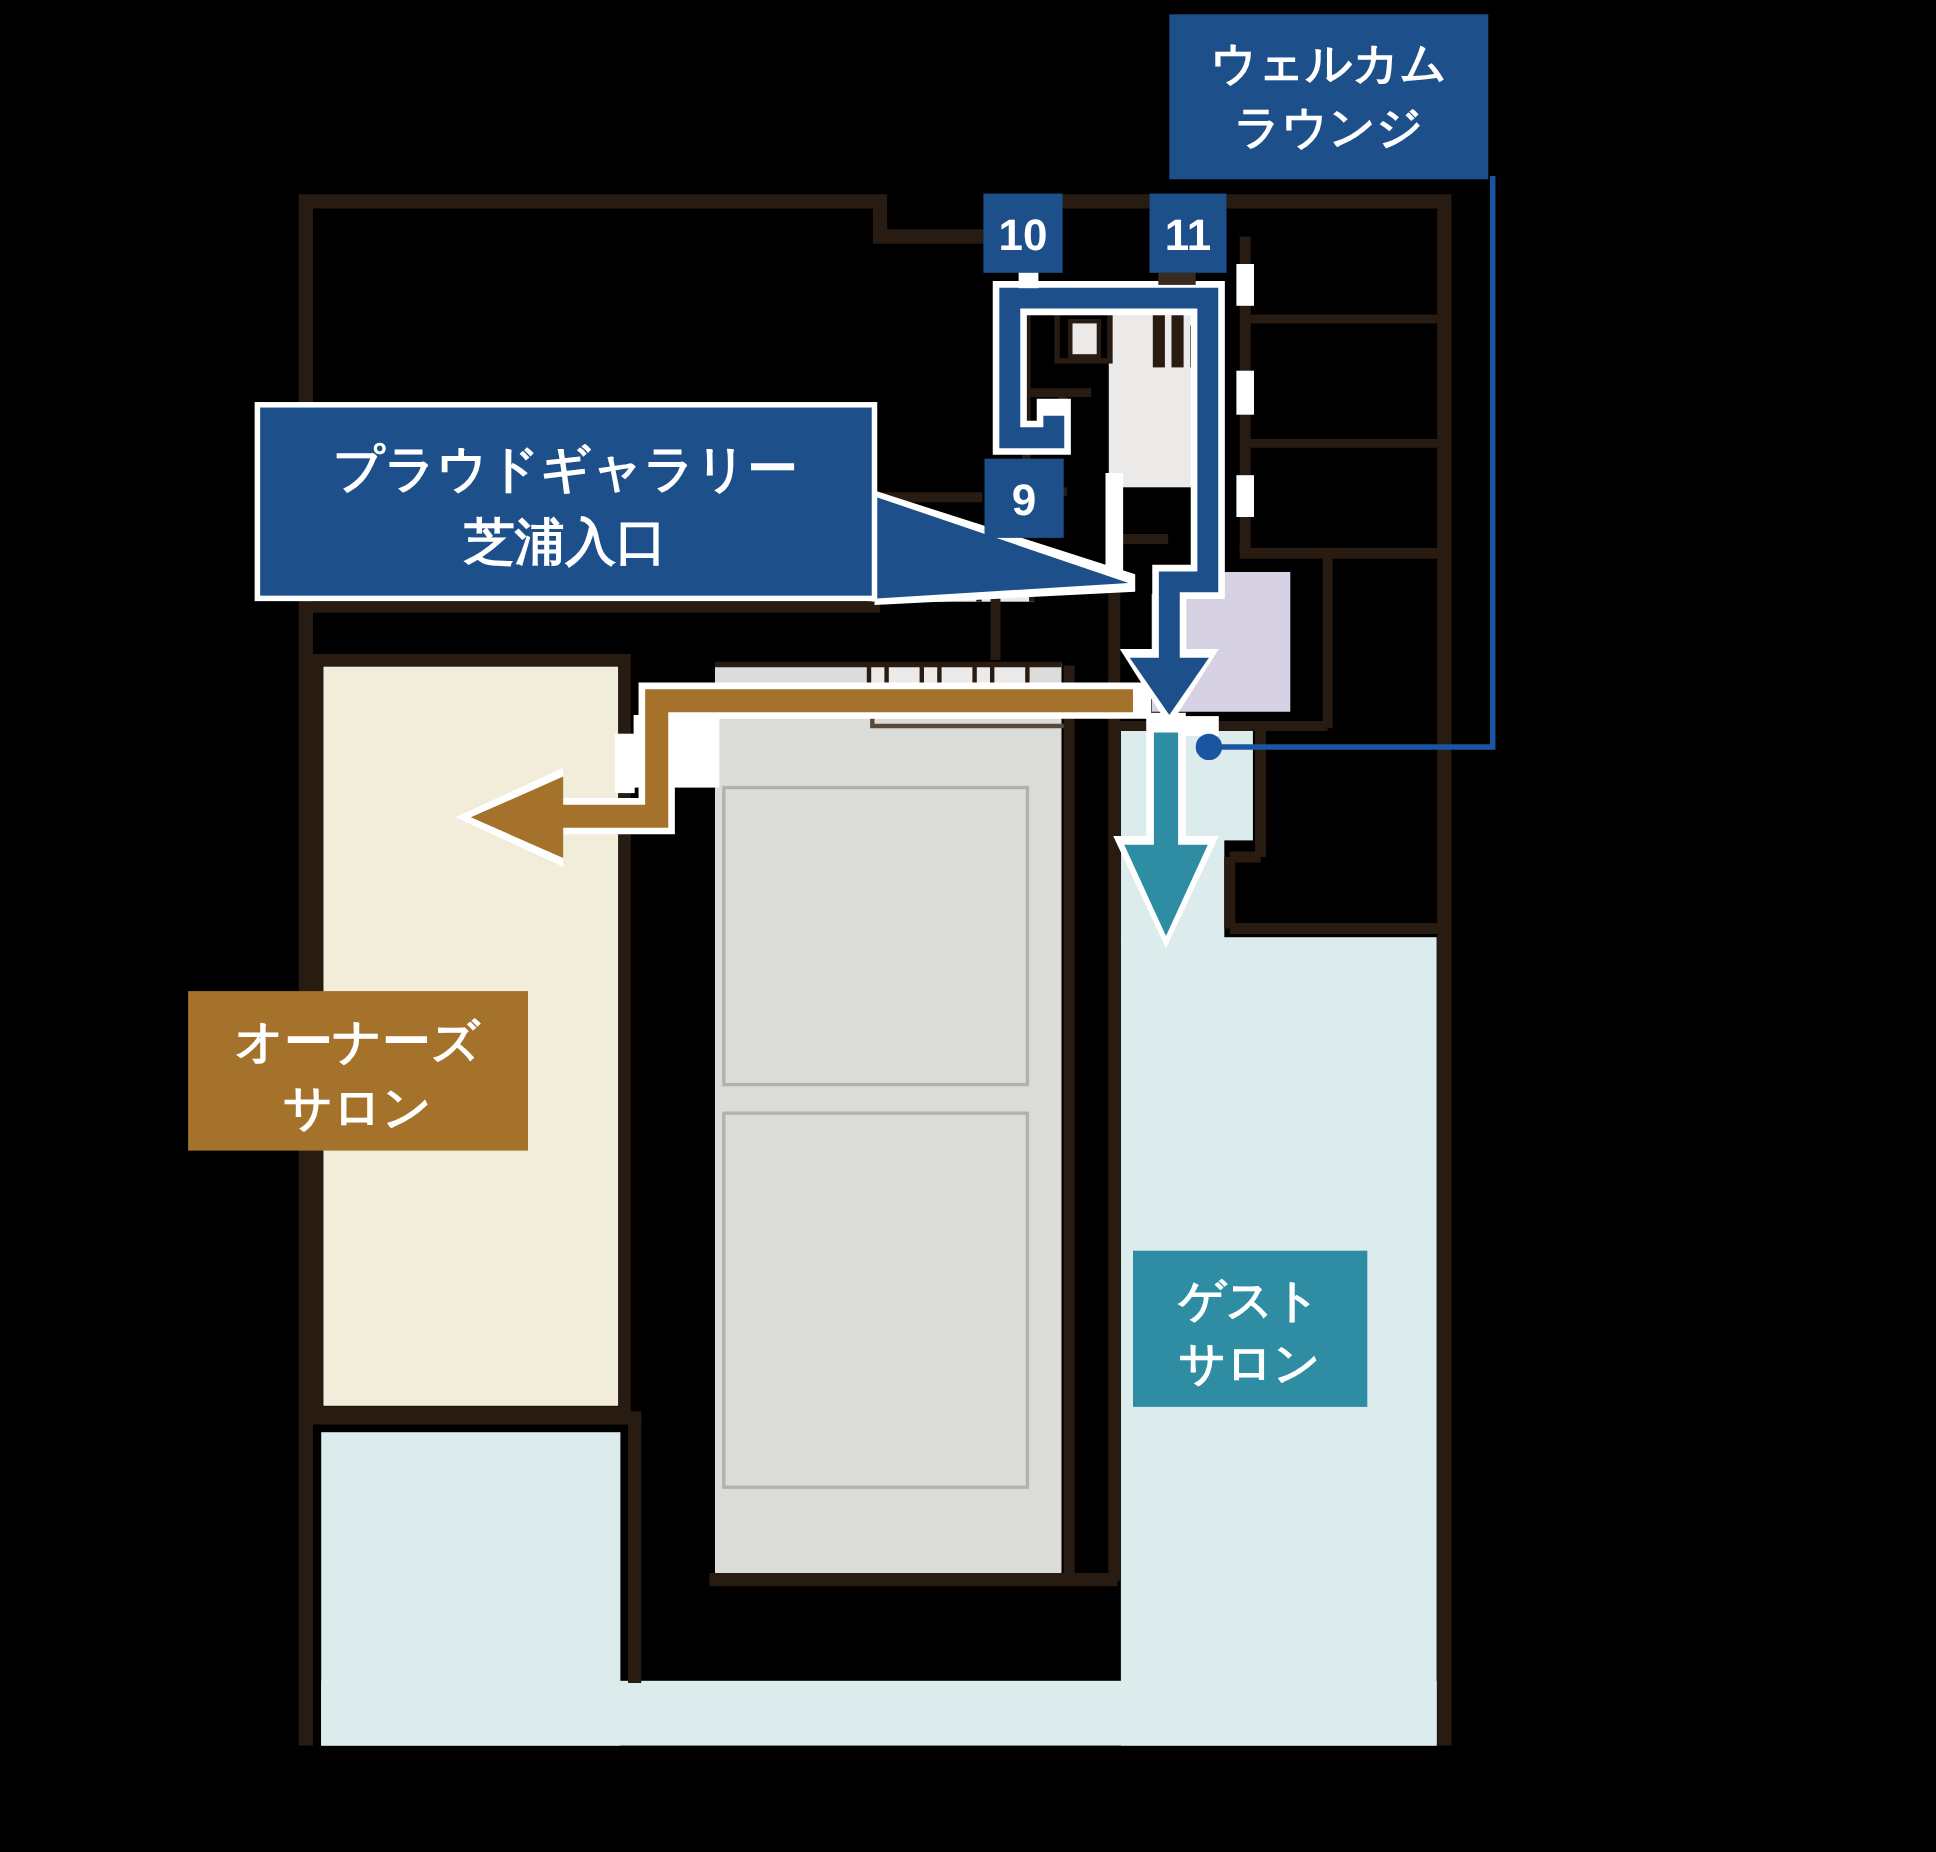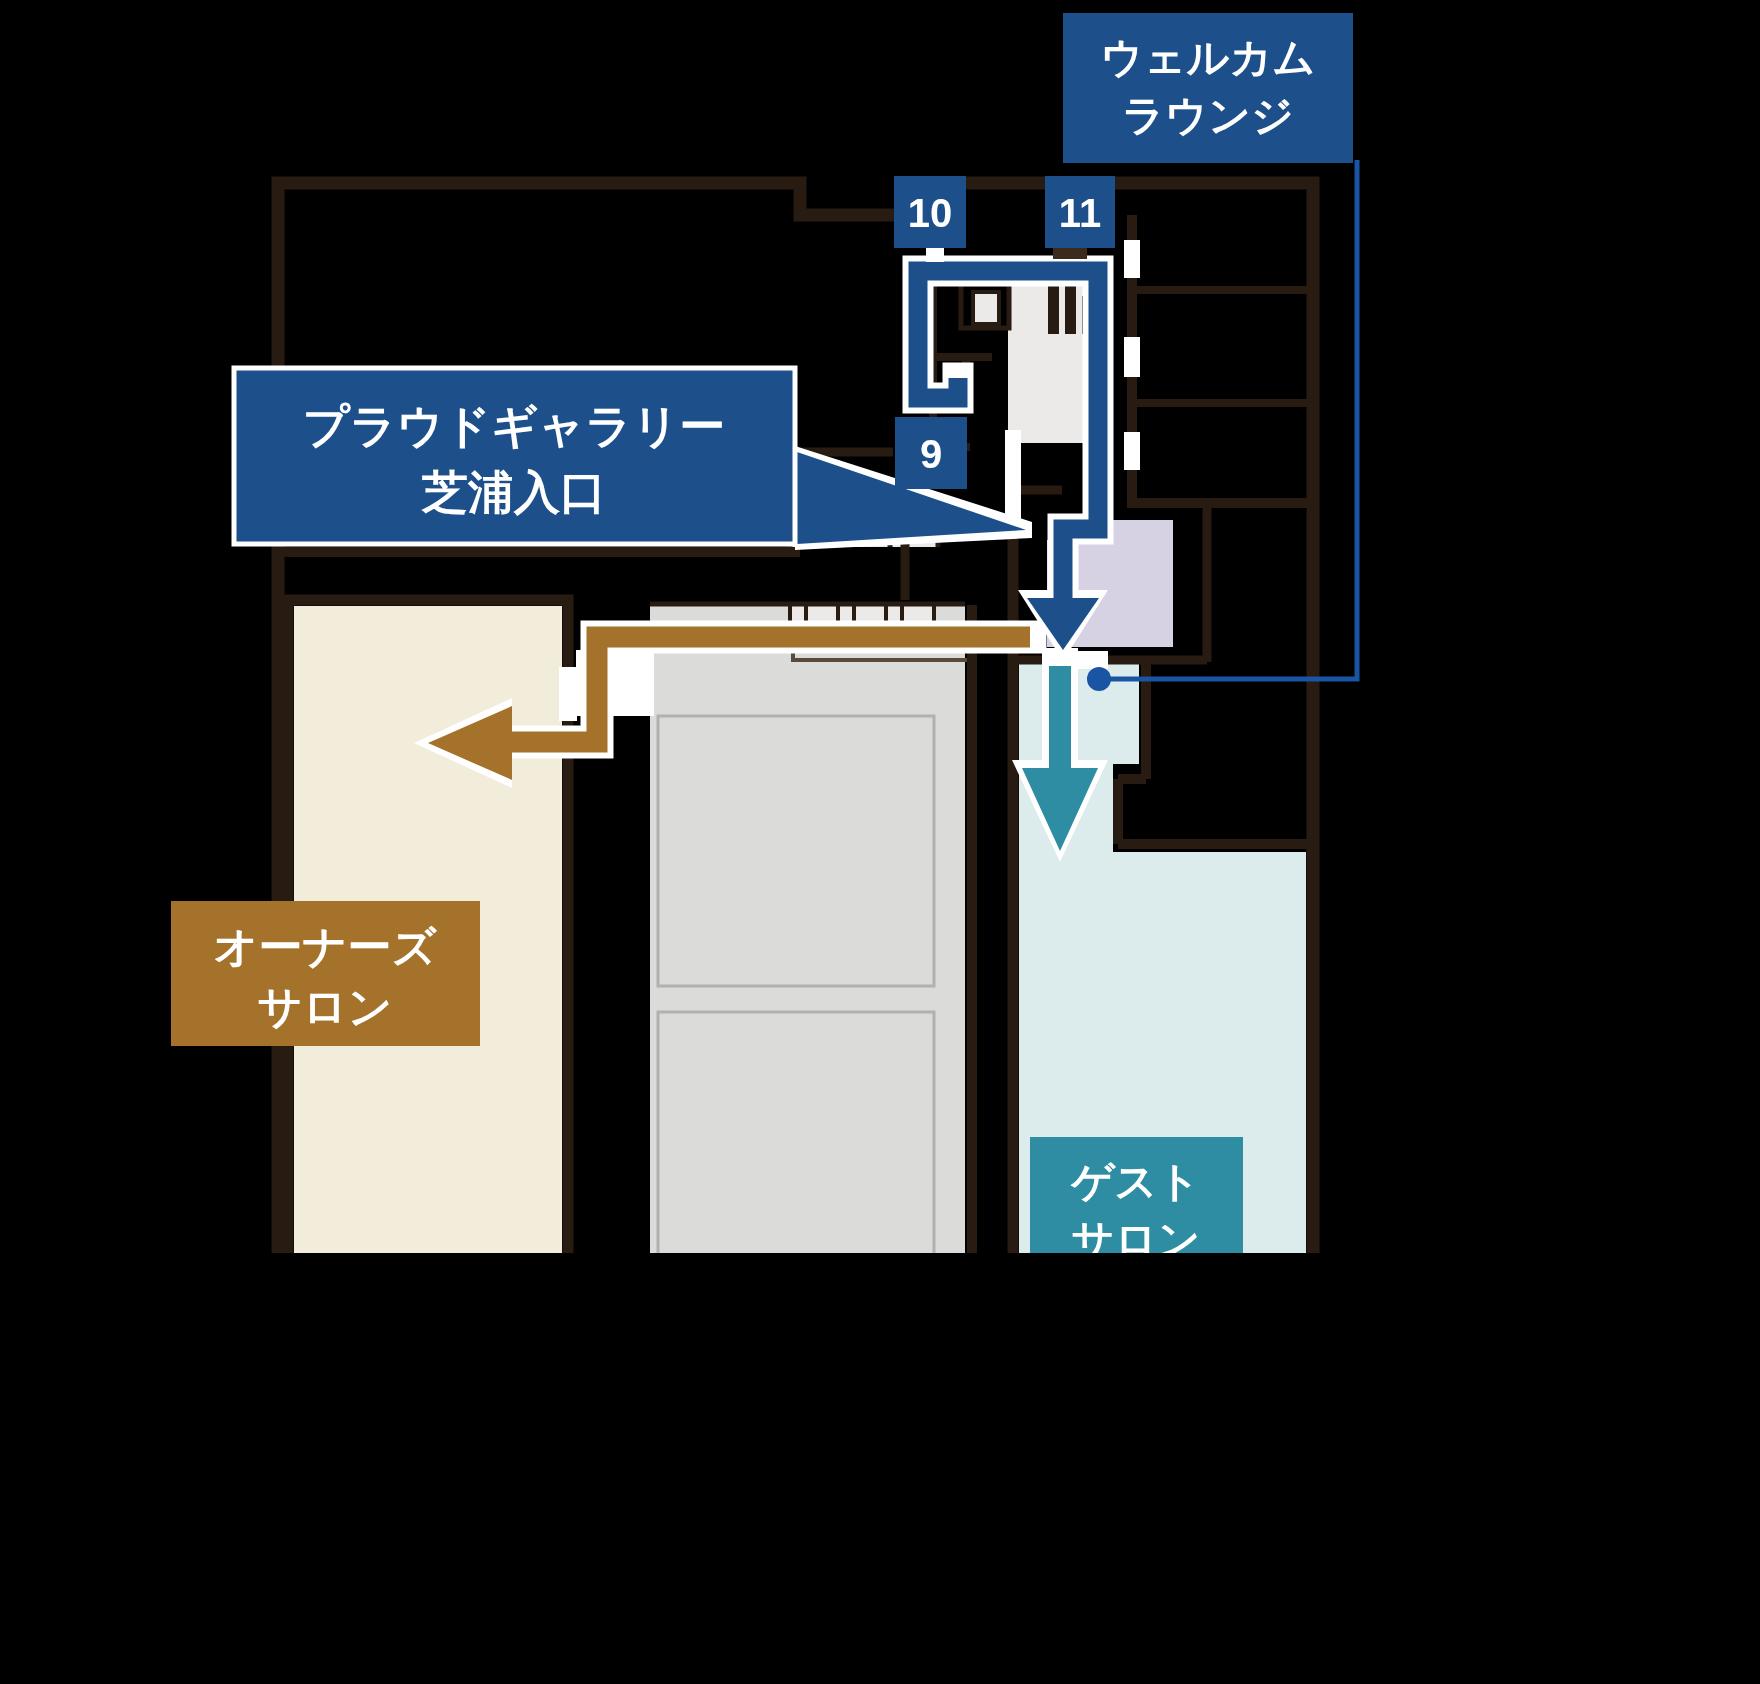--- a/index.html
+++ b/index.html
@@ -1,16 +1,16 @@
 <!DOCTYPE html>
 <html><head>
 <meta charset="utf-8">
 <style>
   html,body{margin:0;padding:0;background:#000;}
-  .stage{position:relative;width:1760px;height:1253px;background:#000;overflow:hidden;}
+  .stage{position:relative;width:1760px;height:1587px;background:#000;overflow:hidden;}
   svg{position:absolute;left:0;top:0;}
   text{font-family:"Liberation Sans","DejaVu Sans",sans-serif;font-weight:700;}
 </style>
 </head>
 <body>
 
 <div class="stage">
 <svg width="1760" height="1684" viewBox="0 0 1760 1684">
 
   <g>

